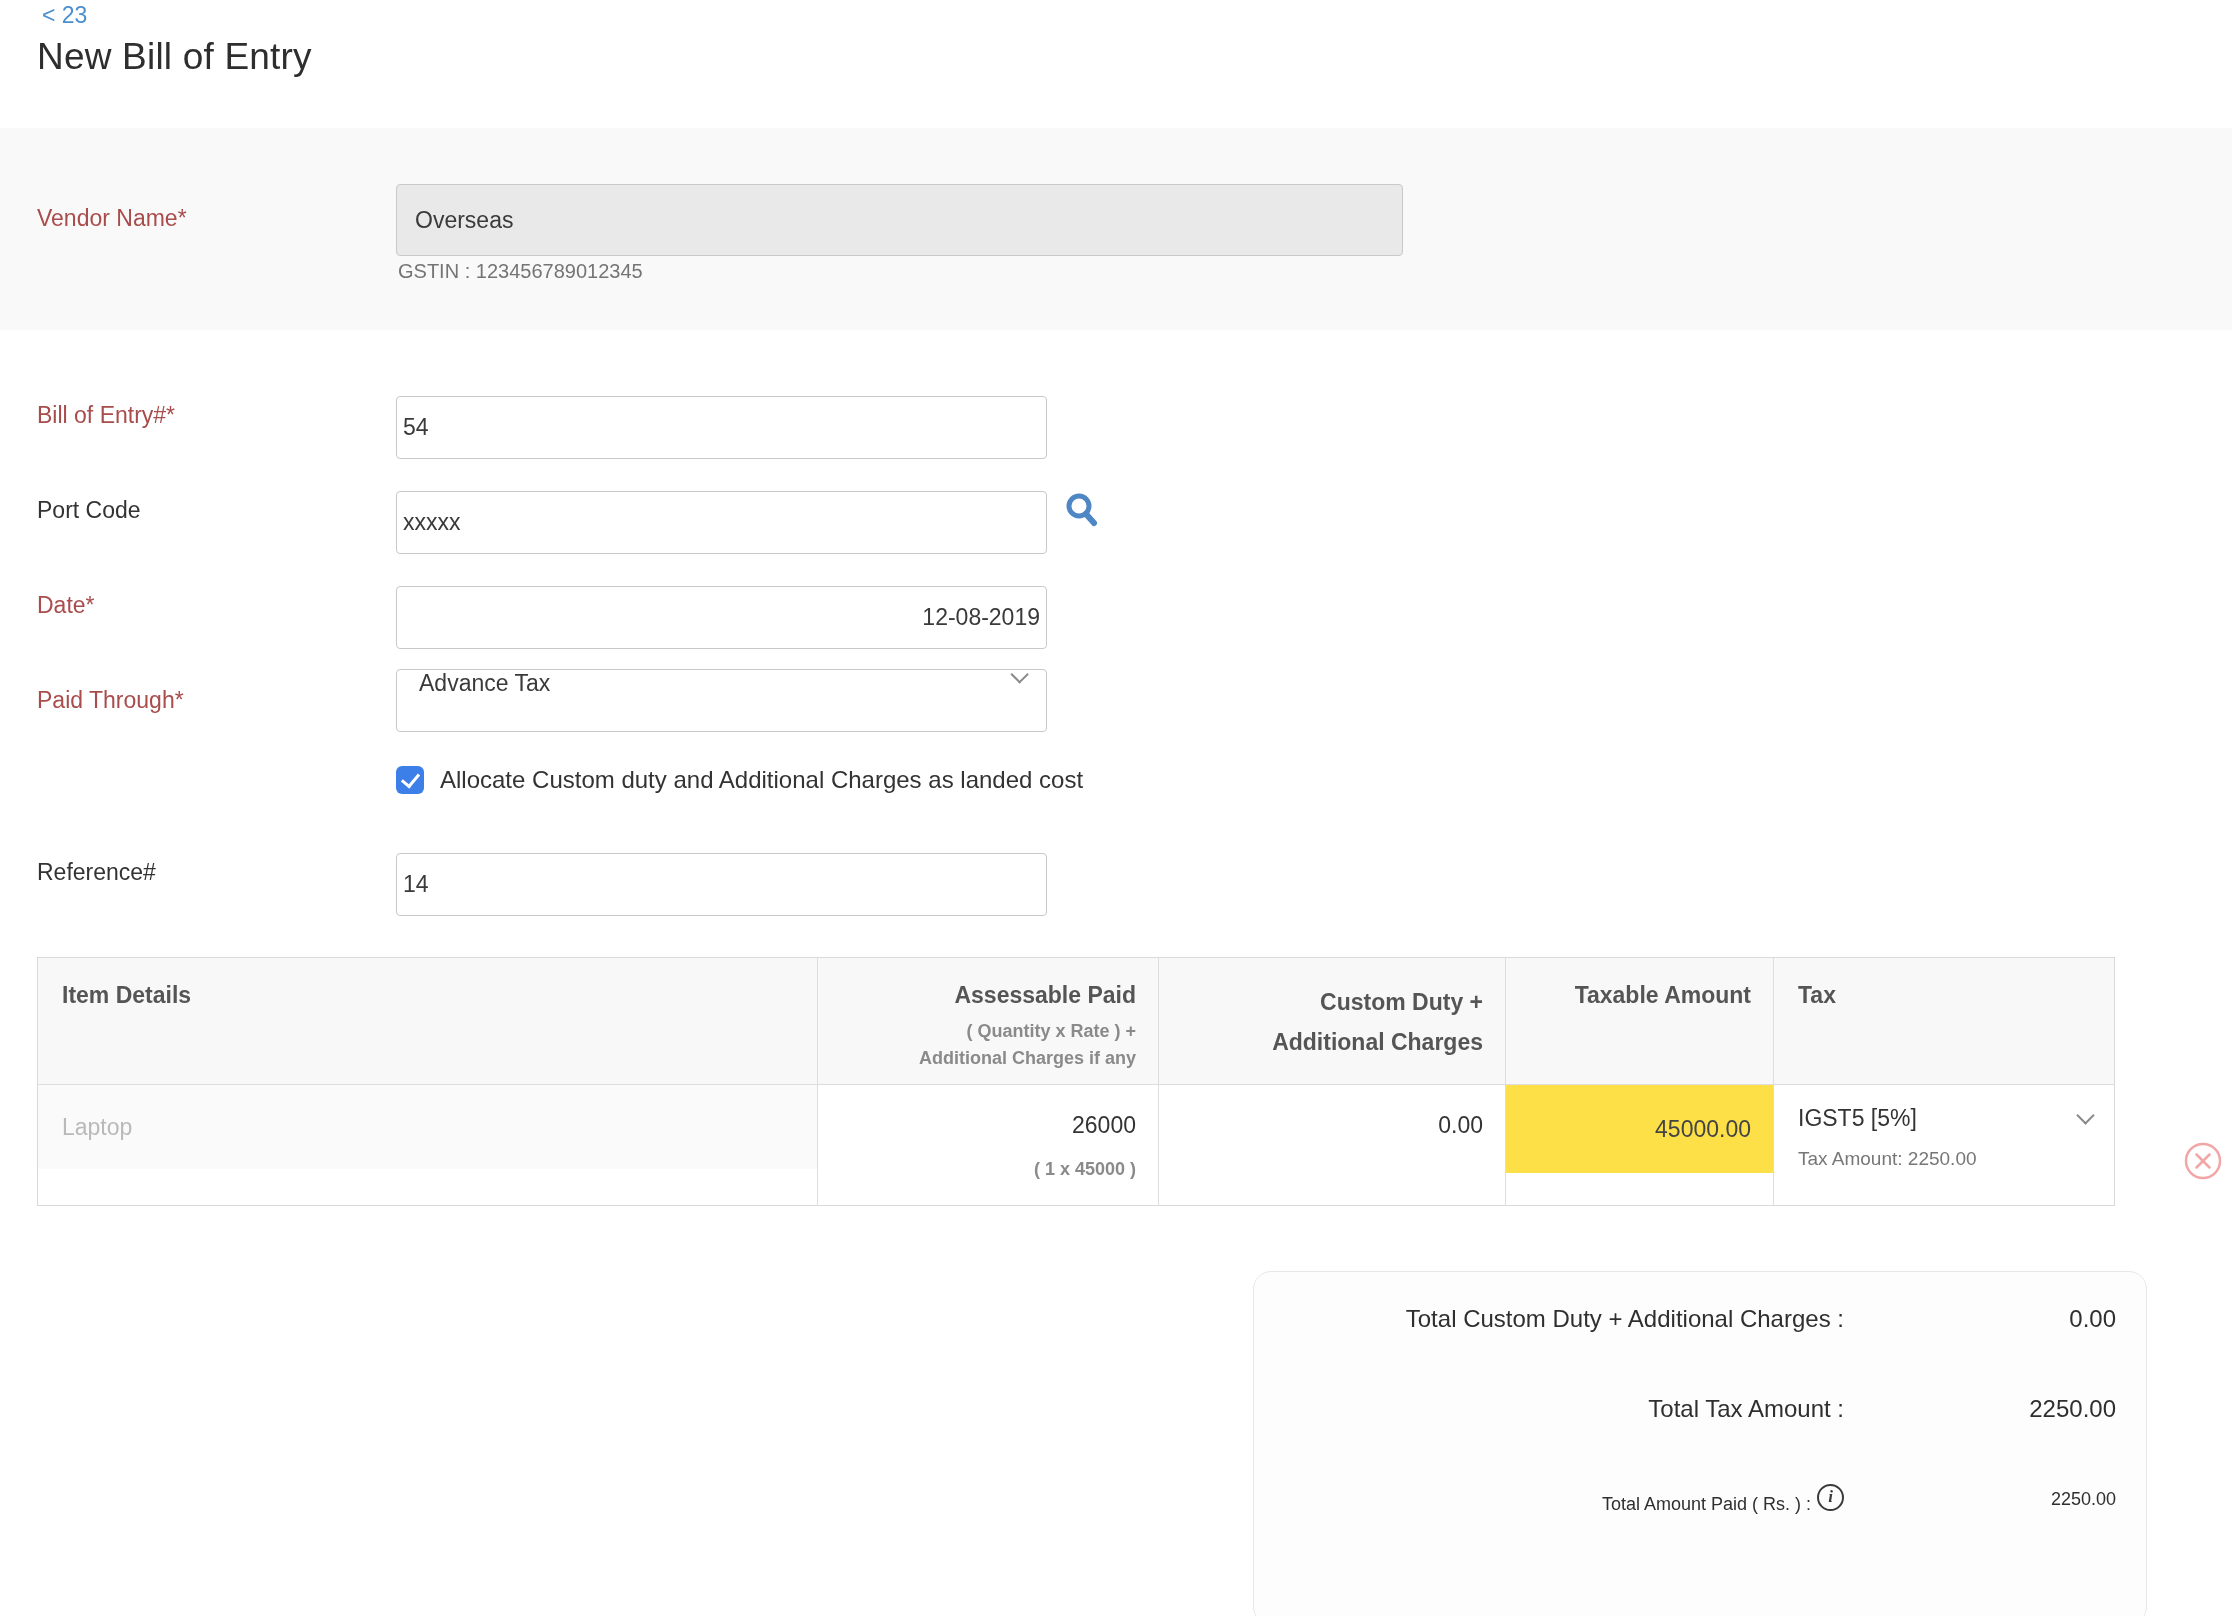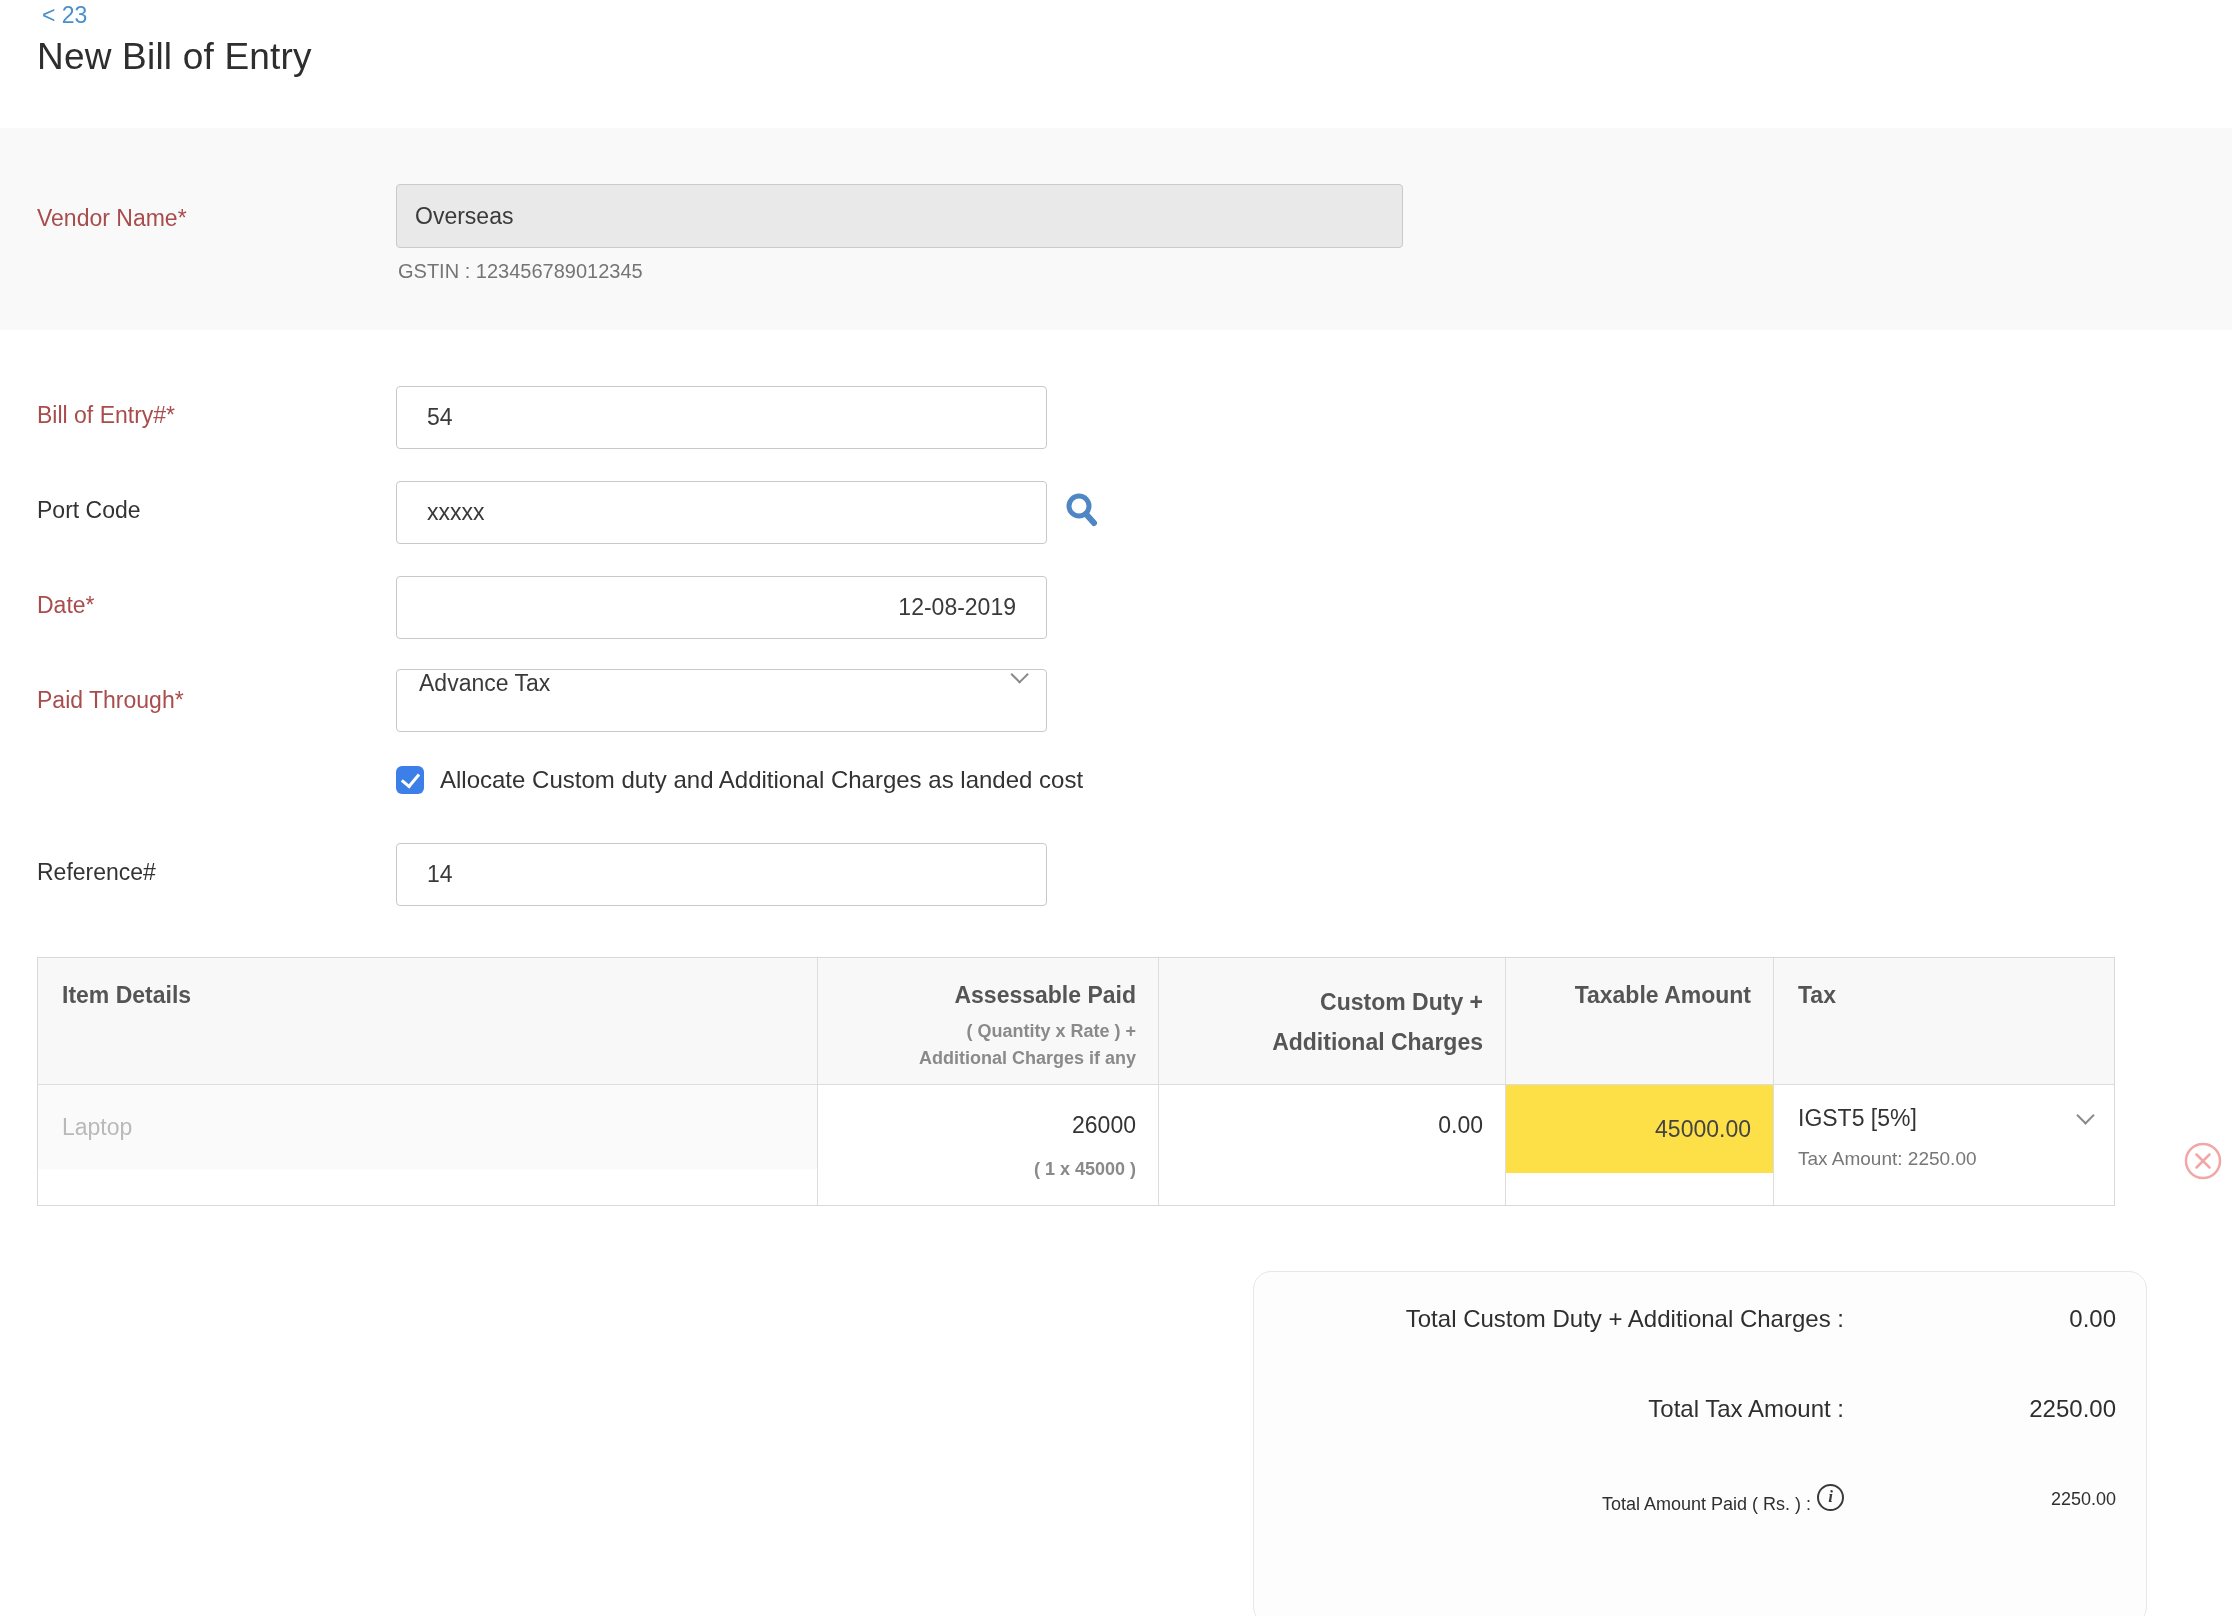--- a/index.html
+++ b/index.html
@@ -14,34 +14,35 @@
   
   .back-link { position:absolute; left:42px; top:2px; font-size:23px; color:#4a8fce; text-decoration:none; cursor:pointer; }
   .page-title { position:absolute; left:37px; top:36px; font-size:37px; font-weight:400; color:#2e2e2e; letter-spacing:.2px; }
 
   
   .vendor-band { position:absolute; left:0; top:128px; width:2232px; height:202px; background:#f9f9f9; }
   .lbl { font-size:23px; color:#333; }
   .lbl.req { color:#a94c4c; }
   .vendor-label { position:absolute; left:37px; top:77px; }
   .vendor-input {
-    position:absolute; left:396px; top:56px; width:1007px; height:64px;
+    position:absolute; left:396px; top:56px; width:1007px; height:72px;
     background:#e9e9e9; border:1px solid #c9c9c9; border-radius:4px;
     font-size:23px; color:#3a3a3a; padding:0 18px;
     font-family:"Liberation Sans","DejaVu Sans",sans-serif;
   }
   .gstin { position:absolute; left:398px; top:132px; font-size:20px; color:#757575; }
 
   
   .form-label { position:absolute; left:37px; }
   .text-input {
     position:absolute; left:396px; width:651px; height:63px;
     background:#fff; border:1px solid #c9c9c9; border-radius:4px;
-    font-size:23px; color:#3a3a3a; padding:0 30px;
+    font-size:23px; color:#3a3a3a; padding:0 6px;
     font-family:"Liberation Sans","DejaVu Sans",sans-serif;
+    margin-top:10px;
   }
   .select-box {
     position:absolute; left:396px; width:651px; height:63px;
     background:#fff; border:1px solid #c9c9c9; border-radius:4px;
     font-size:23px; color:#3a3a3a; padding:0 22px;
     display:flex; justify-content:space-between; cursor:pointer;
   }
   .chev { width:13px; height:13px; border-right:2px solid #8a8a8a; border-bottom:2px solid #8a8a8a;
           transform:rotate(45deg) translateY(-3px); display:inline-block; }
 

